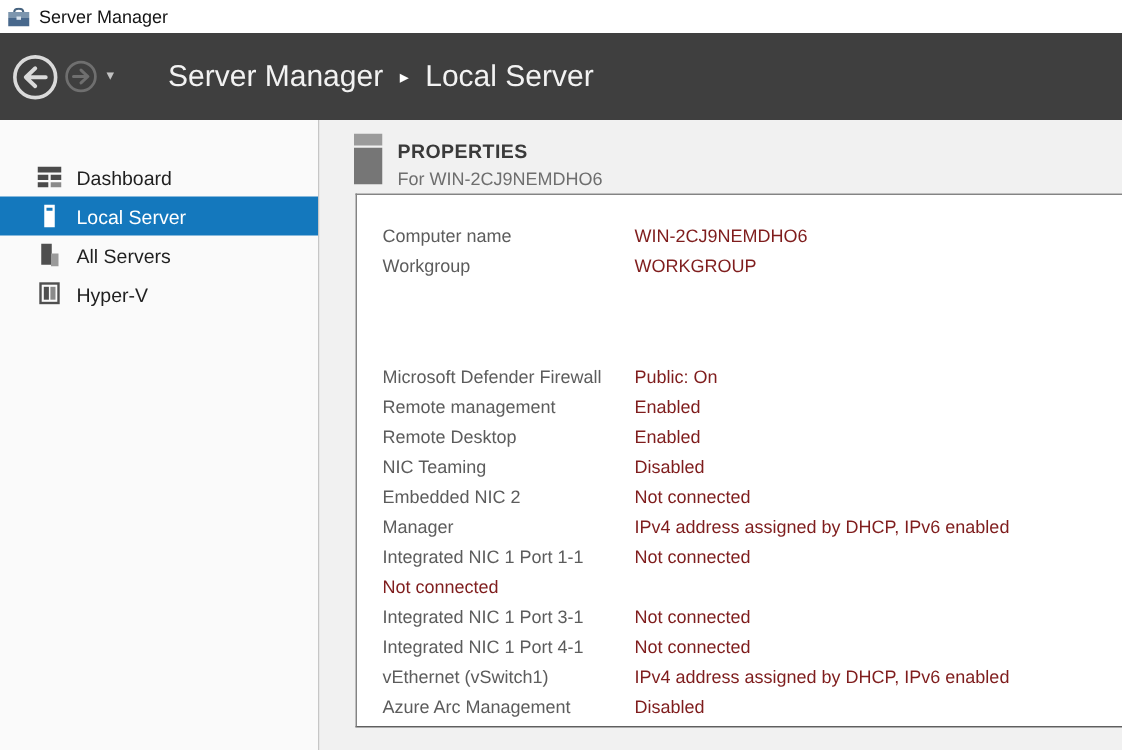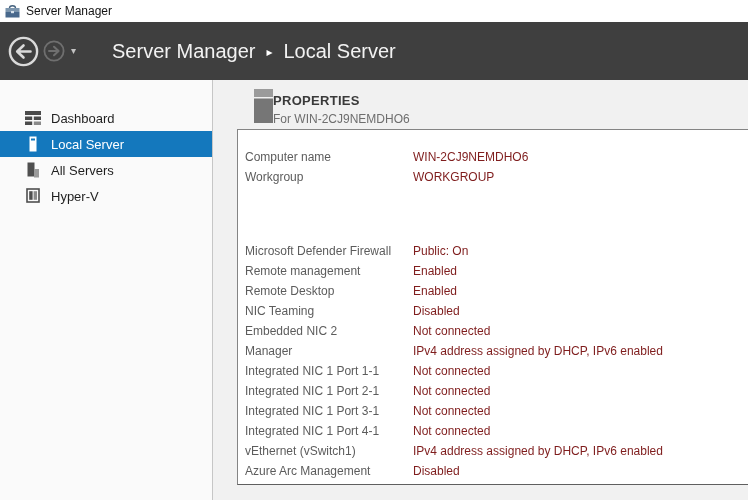--- a/index.html
+++ b/index.html
@@ -32,31 +32,31 @@
   }
   .side-item{
     height:26px;display:flex;align-items:center;padding-left:24px;gap:10px;
     font-size:13px;color:#1f1f1f;cursor:pointer;
   }
   .side-item.selected{background:#1478bd;color:#ffffff;}
   .side-icon{width:17px;height:16px;display:flex;align-items:center;justify-content:center;flex:0 0 17px;}
   .side-chevron{margin-left:auto;margin-right:7px;font-size:10px;color:#3c3c3c;}
   
   .main{position:absolute;left:213px;top:80px;right:0;bottom:0;background:#f1f1f1;}
-  .tile-header{position:absolute;left:41px;top:9px;display:flex;gap:0;}
+  .tile-header{position:absolute;left:23px;top:9px;display:flex;gap:10px;}
   .tile-titles{display:flex;flex-direction:column;justify-content:flex-start;padding-top:4px;}
   .tile-title{font-size:13px;font-weight:bold;color:#3a3a3a;letter-spacing:.3px;}
   .tile-sub{font-size:12px;color:#6e6e6e;margin-top:4px;}
   .panel{
     position:absolute;left:24px;top:49px;right:0;height:356px;background:#ffffff;
     border:1px solid #848484;border-right:none;border-bottom-color:#5f5f5f;
     box-sizing:border-box;padding-top:17px;
   }
   .prop-group2{margin-top:54px;}
-  .prop-row{display:flex;align-items:center;height:20px;padding-left:7px;font-size:12px;}
+  .prop-row{display:flex;align-items:center;height:20px;padding-left:17px;font-size:12px;}
   .prop-label{width:168px;flex:0 0 168px;color:#5c5c5c;}
   .prop-value{color:#7f1d1d;text-decoration:none;cursor:pointer;white-space:nowrap;}
 </style>
 </head>
 <body>
 
 <div class="screen">
 
   <div class="titlebar">
     <span style="display:flex;">
@@ -197,21 +197,20 @@
         </div>
         <div class="prop-row">
           <span class="prop-label">Manager</span>
           <a class="prop-value">IPv4 address assigned by DHCP, IPv6 enabled</a>
         </div>
         <div class="prop-row">
           <span class="prop-label">Integrated NIC 1 Port 1-1</span>
           <a class="prop-value">Not connected</a>
         </div>
         <div class="prop-row">
-          <span class="prop-label">Integrated NIC 1 Port 2-1</span>
           <a class="prop-value">Not connected</a>
         </div>
         <div class="prop-row">
           <span class="prop-label">Integrated NIC 1 Port 3-1</span>
           <a class="prop-value">Not connected</a>
         </div>
         <div class="prop-row">
           <span class="prop-label">Integrated NIC 1 Port 4-1</span>
           <a class="prop-value">Not connected</a>
         </div>

